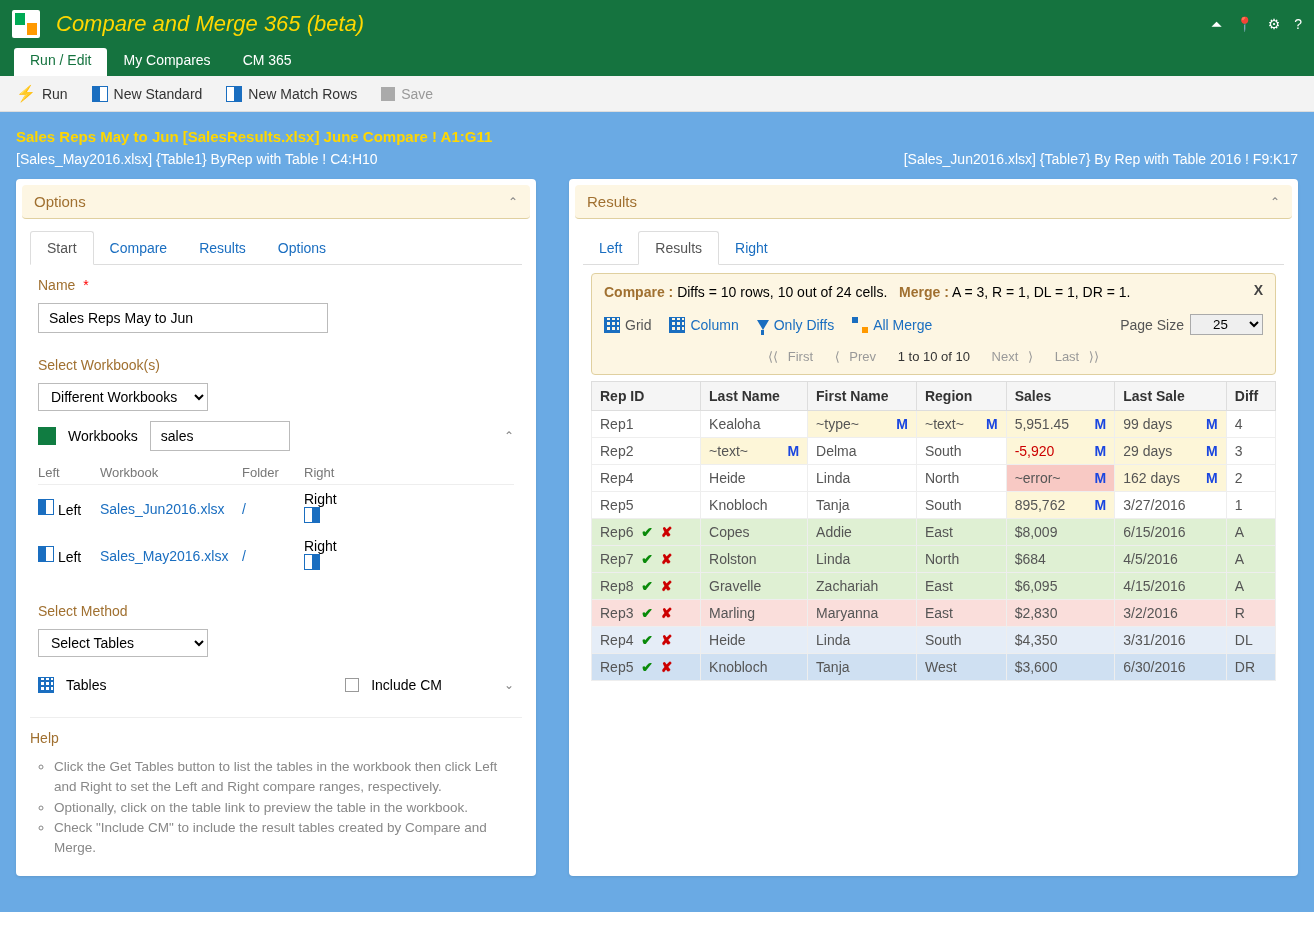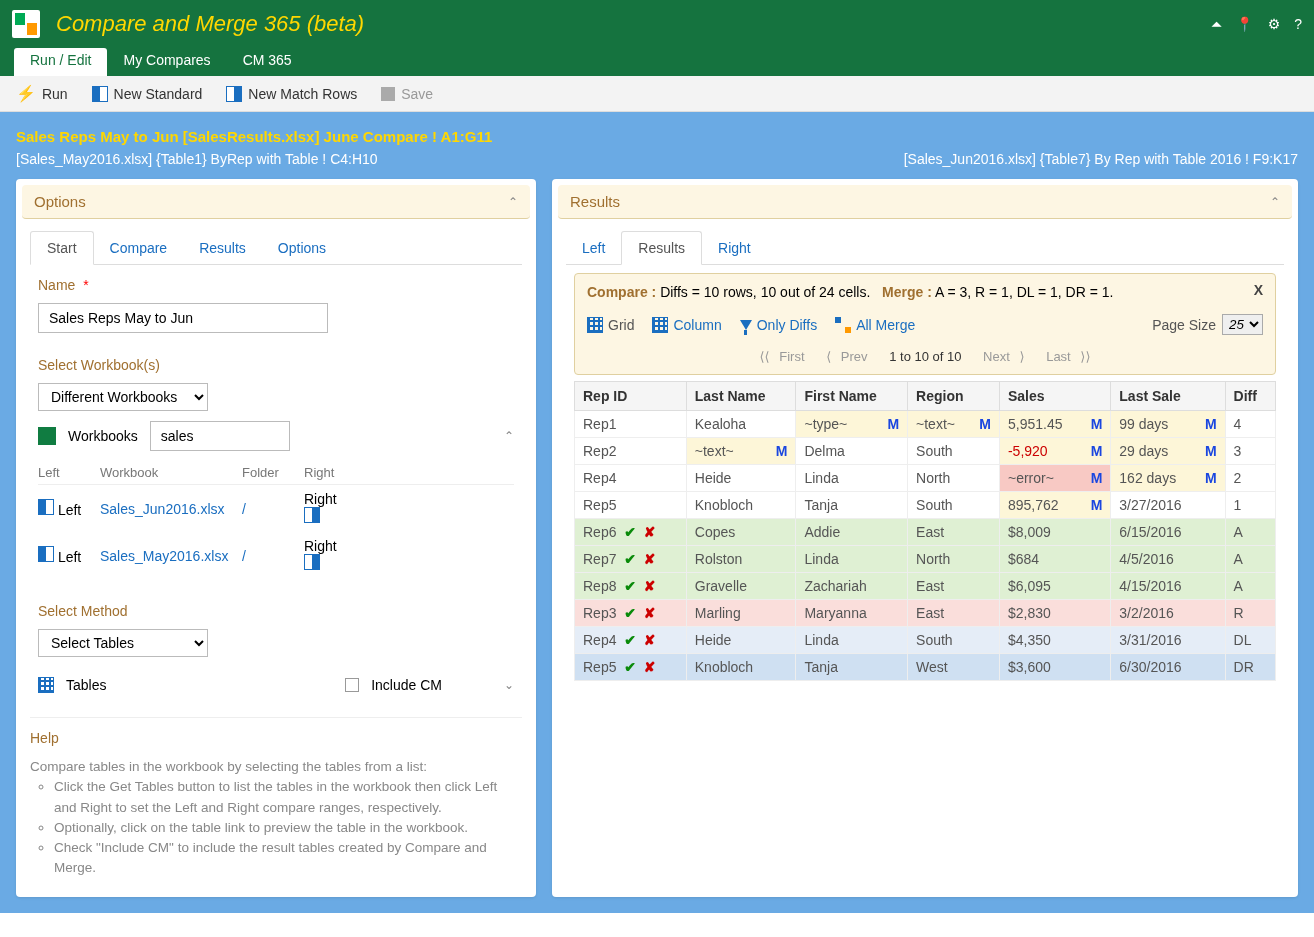--- a/index.html
+++ b/index.html
@@ -14,21 +14,21 @@
 .tabs-bar { background: #15733f; display: flex; padding-left: 14px; height: 28px; text-align: center; }
 .main-tab { padding: 4px 16px; color: #fff; cursor: pointer; font-size: 14px; }
 .main-tab.active { background: #fff; color: #15733f; border-radius: 3px 3px 0 0; }
 .toolbar { background: #f3f3f3; padding: 8px 16px; border-bottom: 1px solid #ddd; display: flex; gap: 24px; align-items: center; }
 .toolbar-btn { display: flex; align-items: center; gap: 6px; cursor: pointer; color: #333; }
 .toolbar-btn.disabled { color: #999; }
 .content { background: #6aaae4; padding: 16px; min-height: 800px; }
 .title-area { margin-bottom: 12px; }
 .title-main { color: #ffd700; font-weight: bold; font-size: 15px; margin-bottom: 6px; }
 .title-subs { display: flex; justify-content: space-between; color: #fff; font-size: 14px; }
-.panels { display: flex; gap: 16px; }
+.panels { display: flex; gap: 33px; }
 .panel { background: #fff; border-radius: 4px; flex: 1; padding: 6px; box-shadow: 0 1px 3px rgba(0,0,0,0.1); }
 .panel-header { background: #fdf6e3; padding: 8px 12px; border-bottom: 1px solid #e0d0a0; display: flex; justify-content: space-between; align-items: center; border-radius: 4px; margin-bottom: 8px; }
 .panel-header-title { color: #a07030; font-size: 15px; }
 .panel-body { padding: 4px 8px 12px 8px; }
 .sub-tabs { display: flex; border-bottom: 1px solid #ddd; align-items: center; }
 .sub-tab { padding: 8px 16px; cursor: pointer; color: #1a6ec0; font-size: 14px; }
 .sub-tab.active { border: 1px solid #ddd; border-bottom: 1px solid #fff; margin-bottom: -1px; color: #555; background: #fff; border-radius: 3px 3px 0 0; }
 .form-section { padding: 12px 8px; }
 .section-label { color: #a07030; margin-bottom: 10px; display: block; font-size: 14px; }
 .section-label .req { color: red; }
@@ -70,21 +70,21 @@
 .row-pink td { background: #fadedb; }
 .row-lblue td { background: #e5edf7; }
 .row-dblue td { background: #cfe0f2; }
 .m-badge { color: #1a46e0; font-weight: bold; float: right; margin-left: 6px; }
 .cell-yellow { background: #fdf6d8 !important; }
 .cell-pink { background: #f8c9c4 !important; }
 .neg-red { color: #c00; }
 .check { color: #0a8a0a; font-weight: bold; }
 .xmark { color: #cc0000; font-weight: bold; }
 .page-size { margin-left: auto; display: flex; align-items: center; gap: 6px; color: #555; }
-.page-size select { border: 1px solid #aaa; padding: 1px 2px; font-style: italic; }
+.page-size select { border: 1px solid #aaa; padding: 1px 18px; }
 .funnel-icon { width: 0; height: 0; border-left: 6px solid transparent; border-right: 6px solid transparent; border-top: 10px solid #1a6ec0; position: relative; }
 .funnel-icon::after { content:""; position:absolute; width:3px; height:5px; background:#1a6ec0; left:-1.5px; top:0; }
 .chk { width: 14px; height: 14px; border: 1px solid #999; display: inline-block; vertical-align: middle; }
 .bolt-icon { color: #1a6ec0; font-size: 16px; font-weight: bold; }
 .save-icon { width: 14px; height: 14px; background: #aaa; display: inline-block; }
 .merge-icon { position:relative; width:16px; height:16px; }
 .merge-icon::before, .merge-icon::after { content:""; position:absolute; width:6px; height:6px; }
 .merge-icon::before { background:#1a6ec0; left:0; top:0; }
 .merge-icon::after { background:#f90; right:0; bottom:0; }
 </style>
@@ -200,21 +200,20 @@
             <span>Tables</span>
             <span style="margin-left:auto"></span>
             <span class="chk"></span>
             <span>Include CM</span>
             <span class="chevrons" style="margin-left:50px">⌄</span>
           </div>
         </div>
 
         <div class="help-section">
           <div class="help-title">Help</div>
-          <div>Compare tables in the workbook by selecting the tables from a list:</div>
           <ul id="help-list">
               <li>Click the Get Tables button to list the tables in the workbook then click Left and Right to set the Left and Right compare ranges, respectively.</li>
               <li>Optionally, click on the table link to preview the table in the workbook.</li>
               <li>Check "Include CM" to include the result tables created by Compare and Merge.</li>
             </ul>
         </div>
       </div>
     </div>
 
     <div class="panel">

